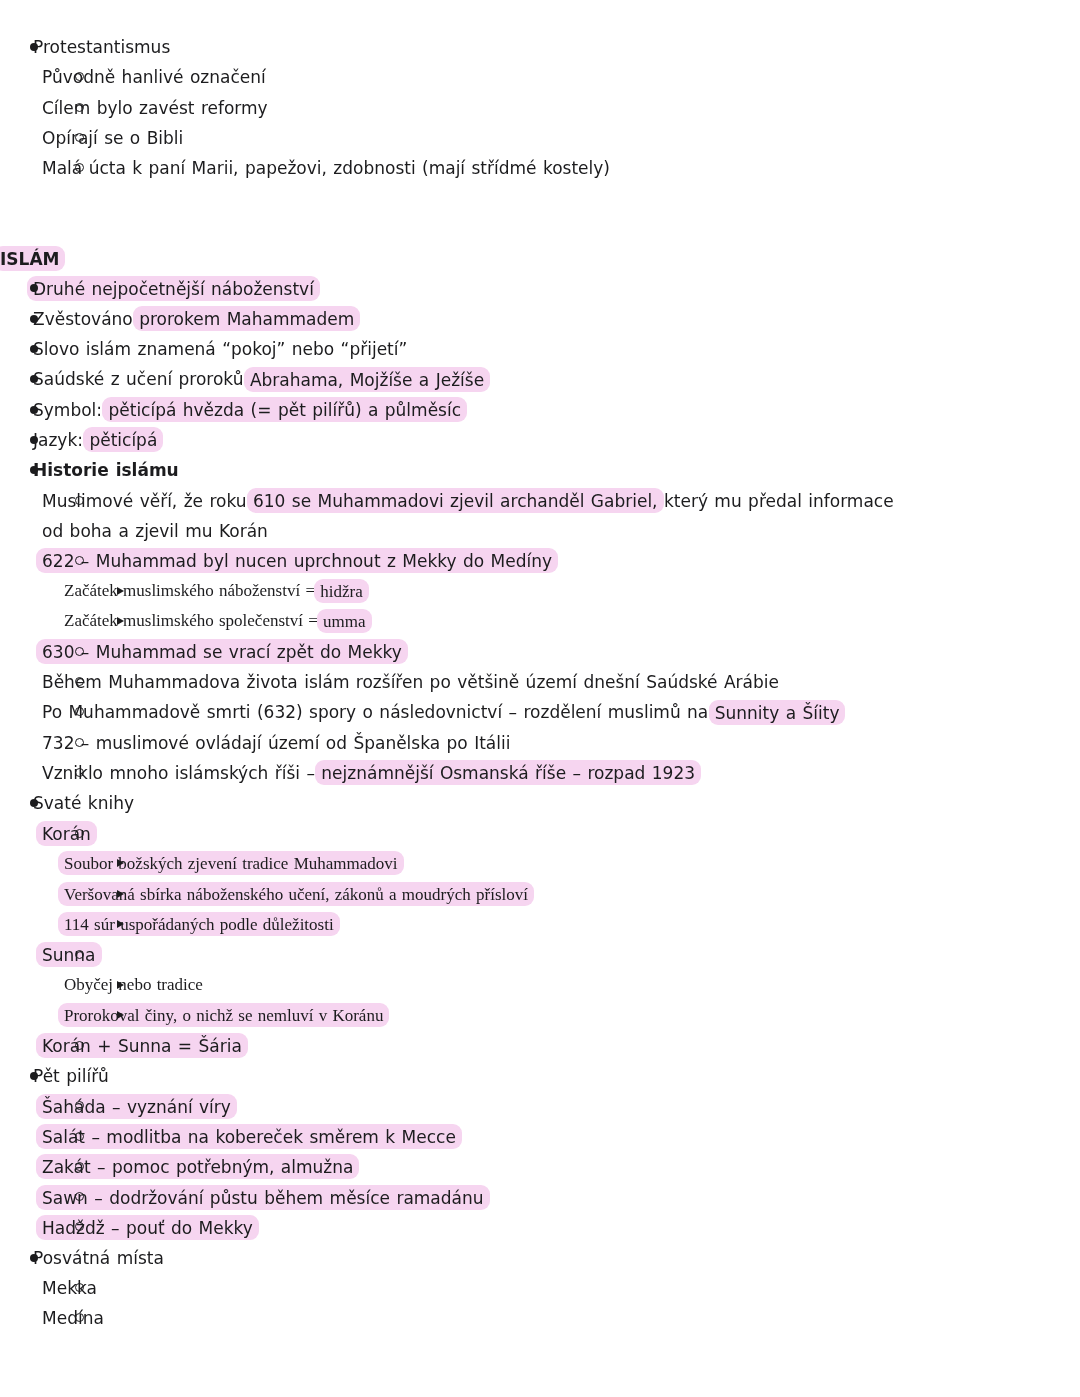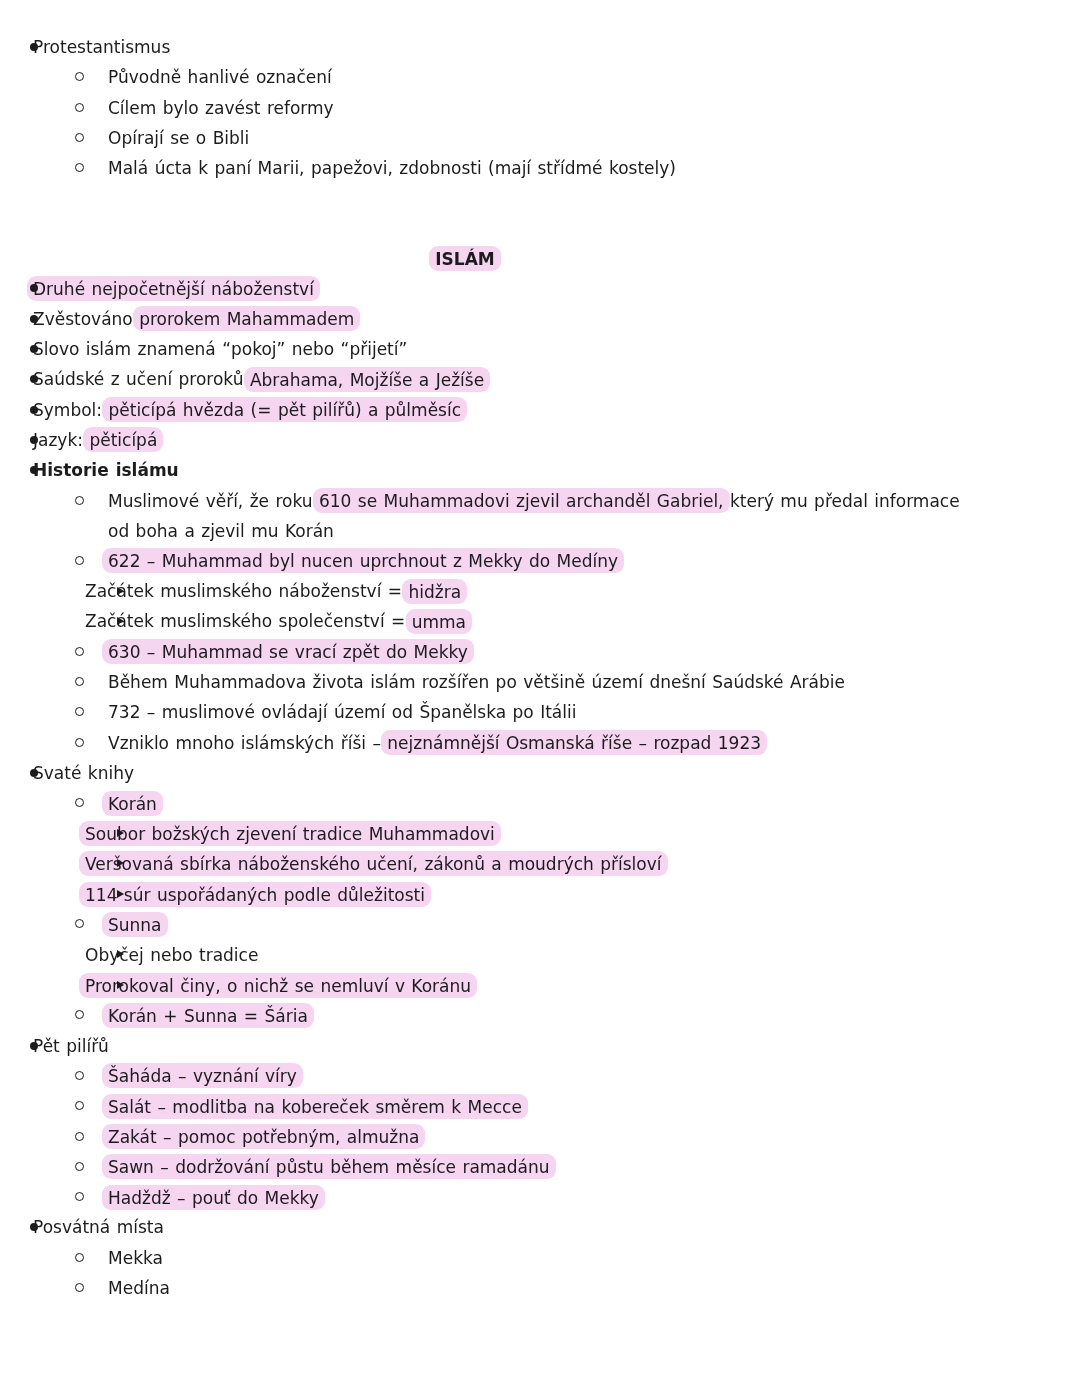--- a/index.html
+++ b/index.html
@@ -18,22 +18,22 @@
     font-size: 17px;
     color: #1c1c1e;
   }
   .line {
     position: relative;
     line-height: 30px;
     margin-bottom: 0.3px;
     word-spacing: 1px;
   }
   .l1 { padding-left: 33px; }
-  .l2 { padding-left: 108px; }
-  .l3 { padding-left: 85px; }
+  .l2 { padding-left: 42px; }
+  .l3 { padding-left: 64px; font-family: Liberation Serif, serif; }
 
   .bullet-dot {
     position: absolute;
     left: 30px;
     top: 11px;
     width: 8px;
     height: 8px;
     border-radius: 50%;
     background: #1c1c1e;
   }
@@ -64,21 +64,21 @@
     border-radius: 9px;
     padding: 2.5px 6px;
     margin-left: -6px;
     margin-right: -6px;
     -webkit-box-decoration-break: clone;
     box-decoration-break: clone;
   }
   .bold { font-weight: 700; }
 
   .heading-line {
-    text-align: center;
+    text-align: left;
     line-height: 30px;
     padding-right: 120px;
     font-weight: 700;
   }
   .spacer { height: 60px; }
 </style>
 </head>
 <body>
 
 <div class="page">
@@ -96,20 +96,21 @@
       <div class="line l1"><span class="bullet-dot"></span><span class="">Saúdské z učení proroků </span><span class="hl ">Abrahama, Mojžíše a Ježíše</span></div>
       <div class="line l1"><span class="bullet-dot"></span><span class="">Symbol: </span><span class="hl ">pěticípá hvězda (= pět pilířů) a půlměsíc</span></div>
       <div class="line l1"><span class="bullet-dot"></span><span class="">Jazyk: </span><span class="hl ">pěticípá</span></div>
       <div class="line l1"><span class="bullet-dot"></span><span class="bold">Historie islámu</span></div>
       <div class="line l2"><span class="bullet-circle"></span><span class="">Muslimové věří, že roku </span><span class="hl ">610 se Muhammadovi zjevil archanděl Gabriel,</span><span class=""> který mu předal informace</span><br><span class="">od boha a zjevil mu Korán</span></div>
       <div class="line l2"><span class="bullet-circle"></span><span class="hl ">622 – Muhammad byl nucen uprchnout z Mekky do Medíny</span></div>
       <div class="line l3"><span class="bullet-arrow"></span><span class="">Začátek muslimského náboženství = </span><span class="hl ">hidžra</span></div>
       <div class="line l3"><span class="bullet-arrow"></span><span class="">Začátek muslimského společenství = </span><span class="hl ">umma</span></div>
       <div class="line l2"><span class="bullet-circle"></span><span class="hl ">630 – Muhammad se vrací zpět do Mekky</span></div>
       <div class="line l2"><span class="bullet-circle"></span><span class="">Během Muhammadova života islám rozšířen po většině území dnešní Saúdské Arábie</span></div>
+      <div class="line l2"><span class="bullet-circle"></span><span class="">Po Muhammadově smrti (632) spory o následovnictví – rozdělení muslimů na </span><span class="hl ">Sunnity a Šíity</span></div>
       <div class="line l2"><span class="bullet-circle"></span><span class="">732 – muslimové ovládají území od Španělska po Itálii</span></div>
       <div class="line l2"><span class="bullet-circle"></span><span class="">Vzniklo mnoho islámských říši – </span><span class="hl ">nejznámnější Osmanská říše – rozpad 1923</span></div>
       <div class="line l1"><span class="bullet-dot"></span><span class="">Svaté knihy</span></div>
       <div class="line l2"><span class="bullet-circle"></span><span class="hl ">Korán</span></div>
       <div class="line l3"><span class="bullet-arrow"></span><span class="hl ">Soubor božských zjevení tradice Muhammadovi</span></div>
       <div class="line l3"><span class="bullet-arrow"></span><span class="hl ">Veršovaná sbírka náboženského učení, zákonů a moudrých přísloví</span></div>
       <div class="line l3"><span class="bullet-arrow"></span><span class="hl ">114 súr uspořádaných podle důležitosti</span></div>
       <div class="line l2"><span class="bullet-circle"></span><span class="hl ">Sunna</span></div>
       <div class="line l3"><span class="bullet-arrow"></span><span class="">Obyčej nebo tradice</span></div>
       <div class="line l3"><span class="bullet-arrow"></span><span class="hl ">Prorokoval činy, o nichž se nemluví v Koránu</span></div>

